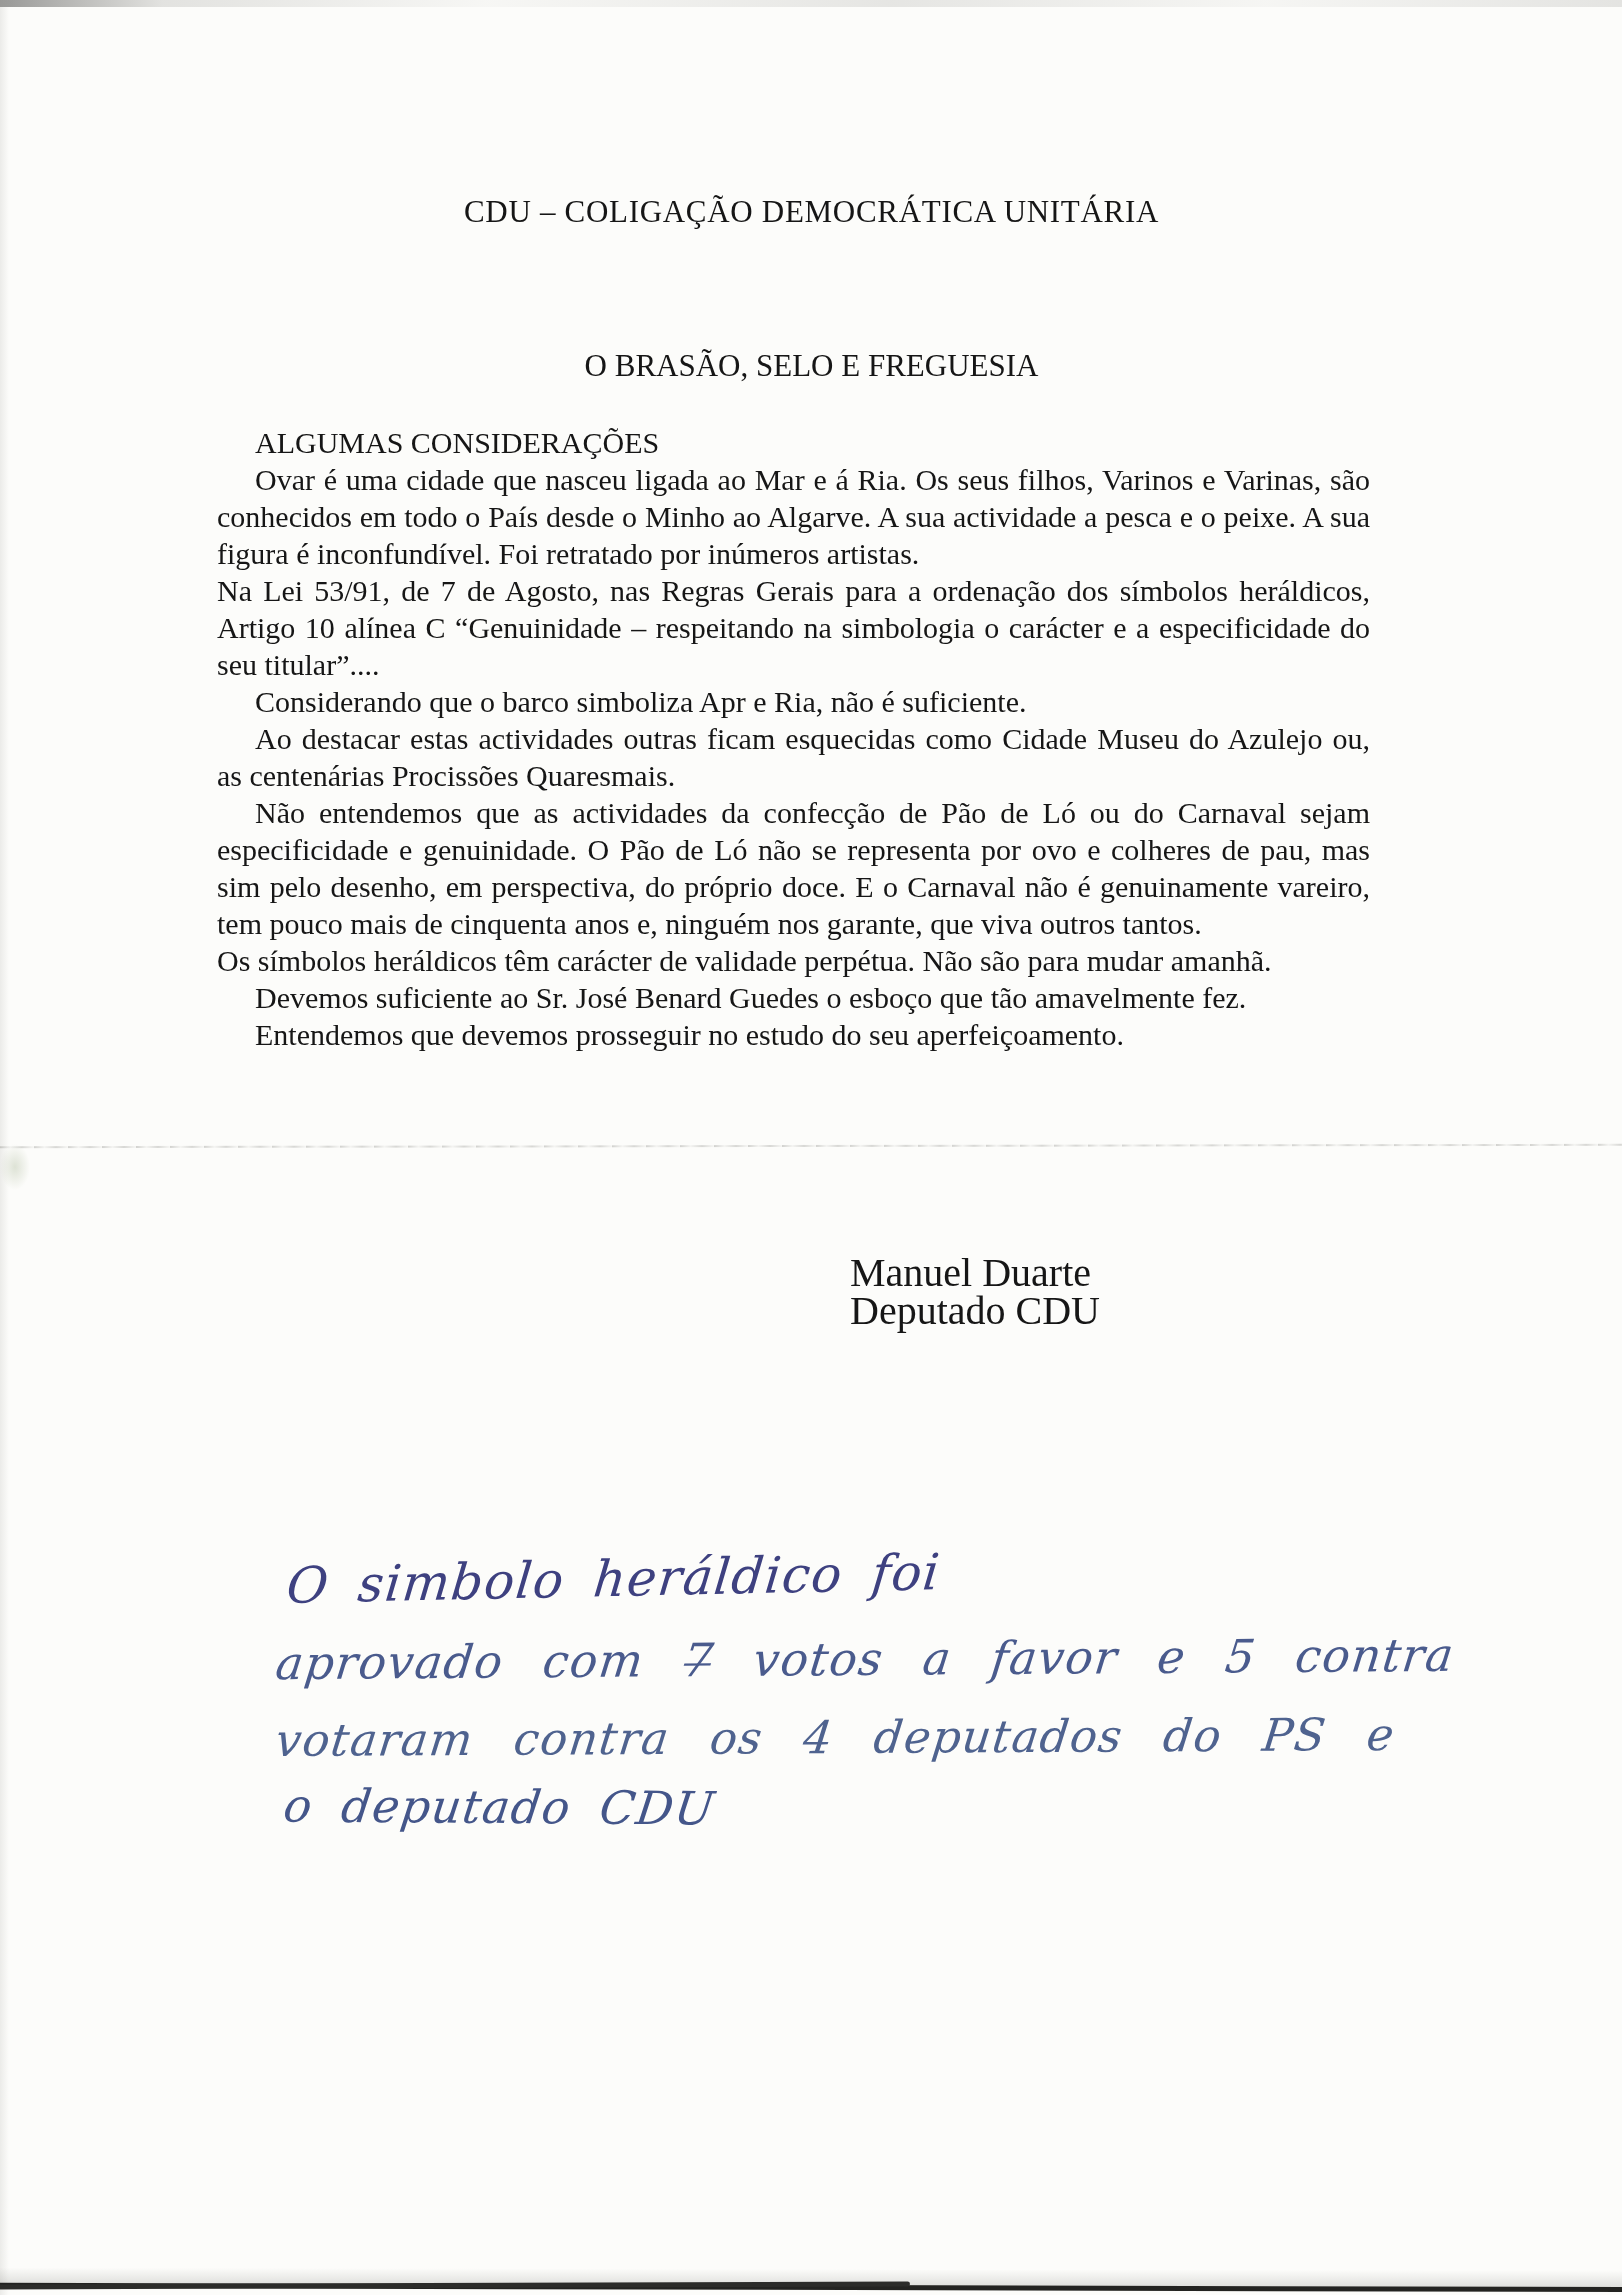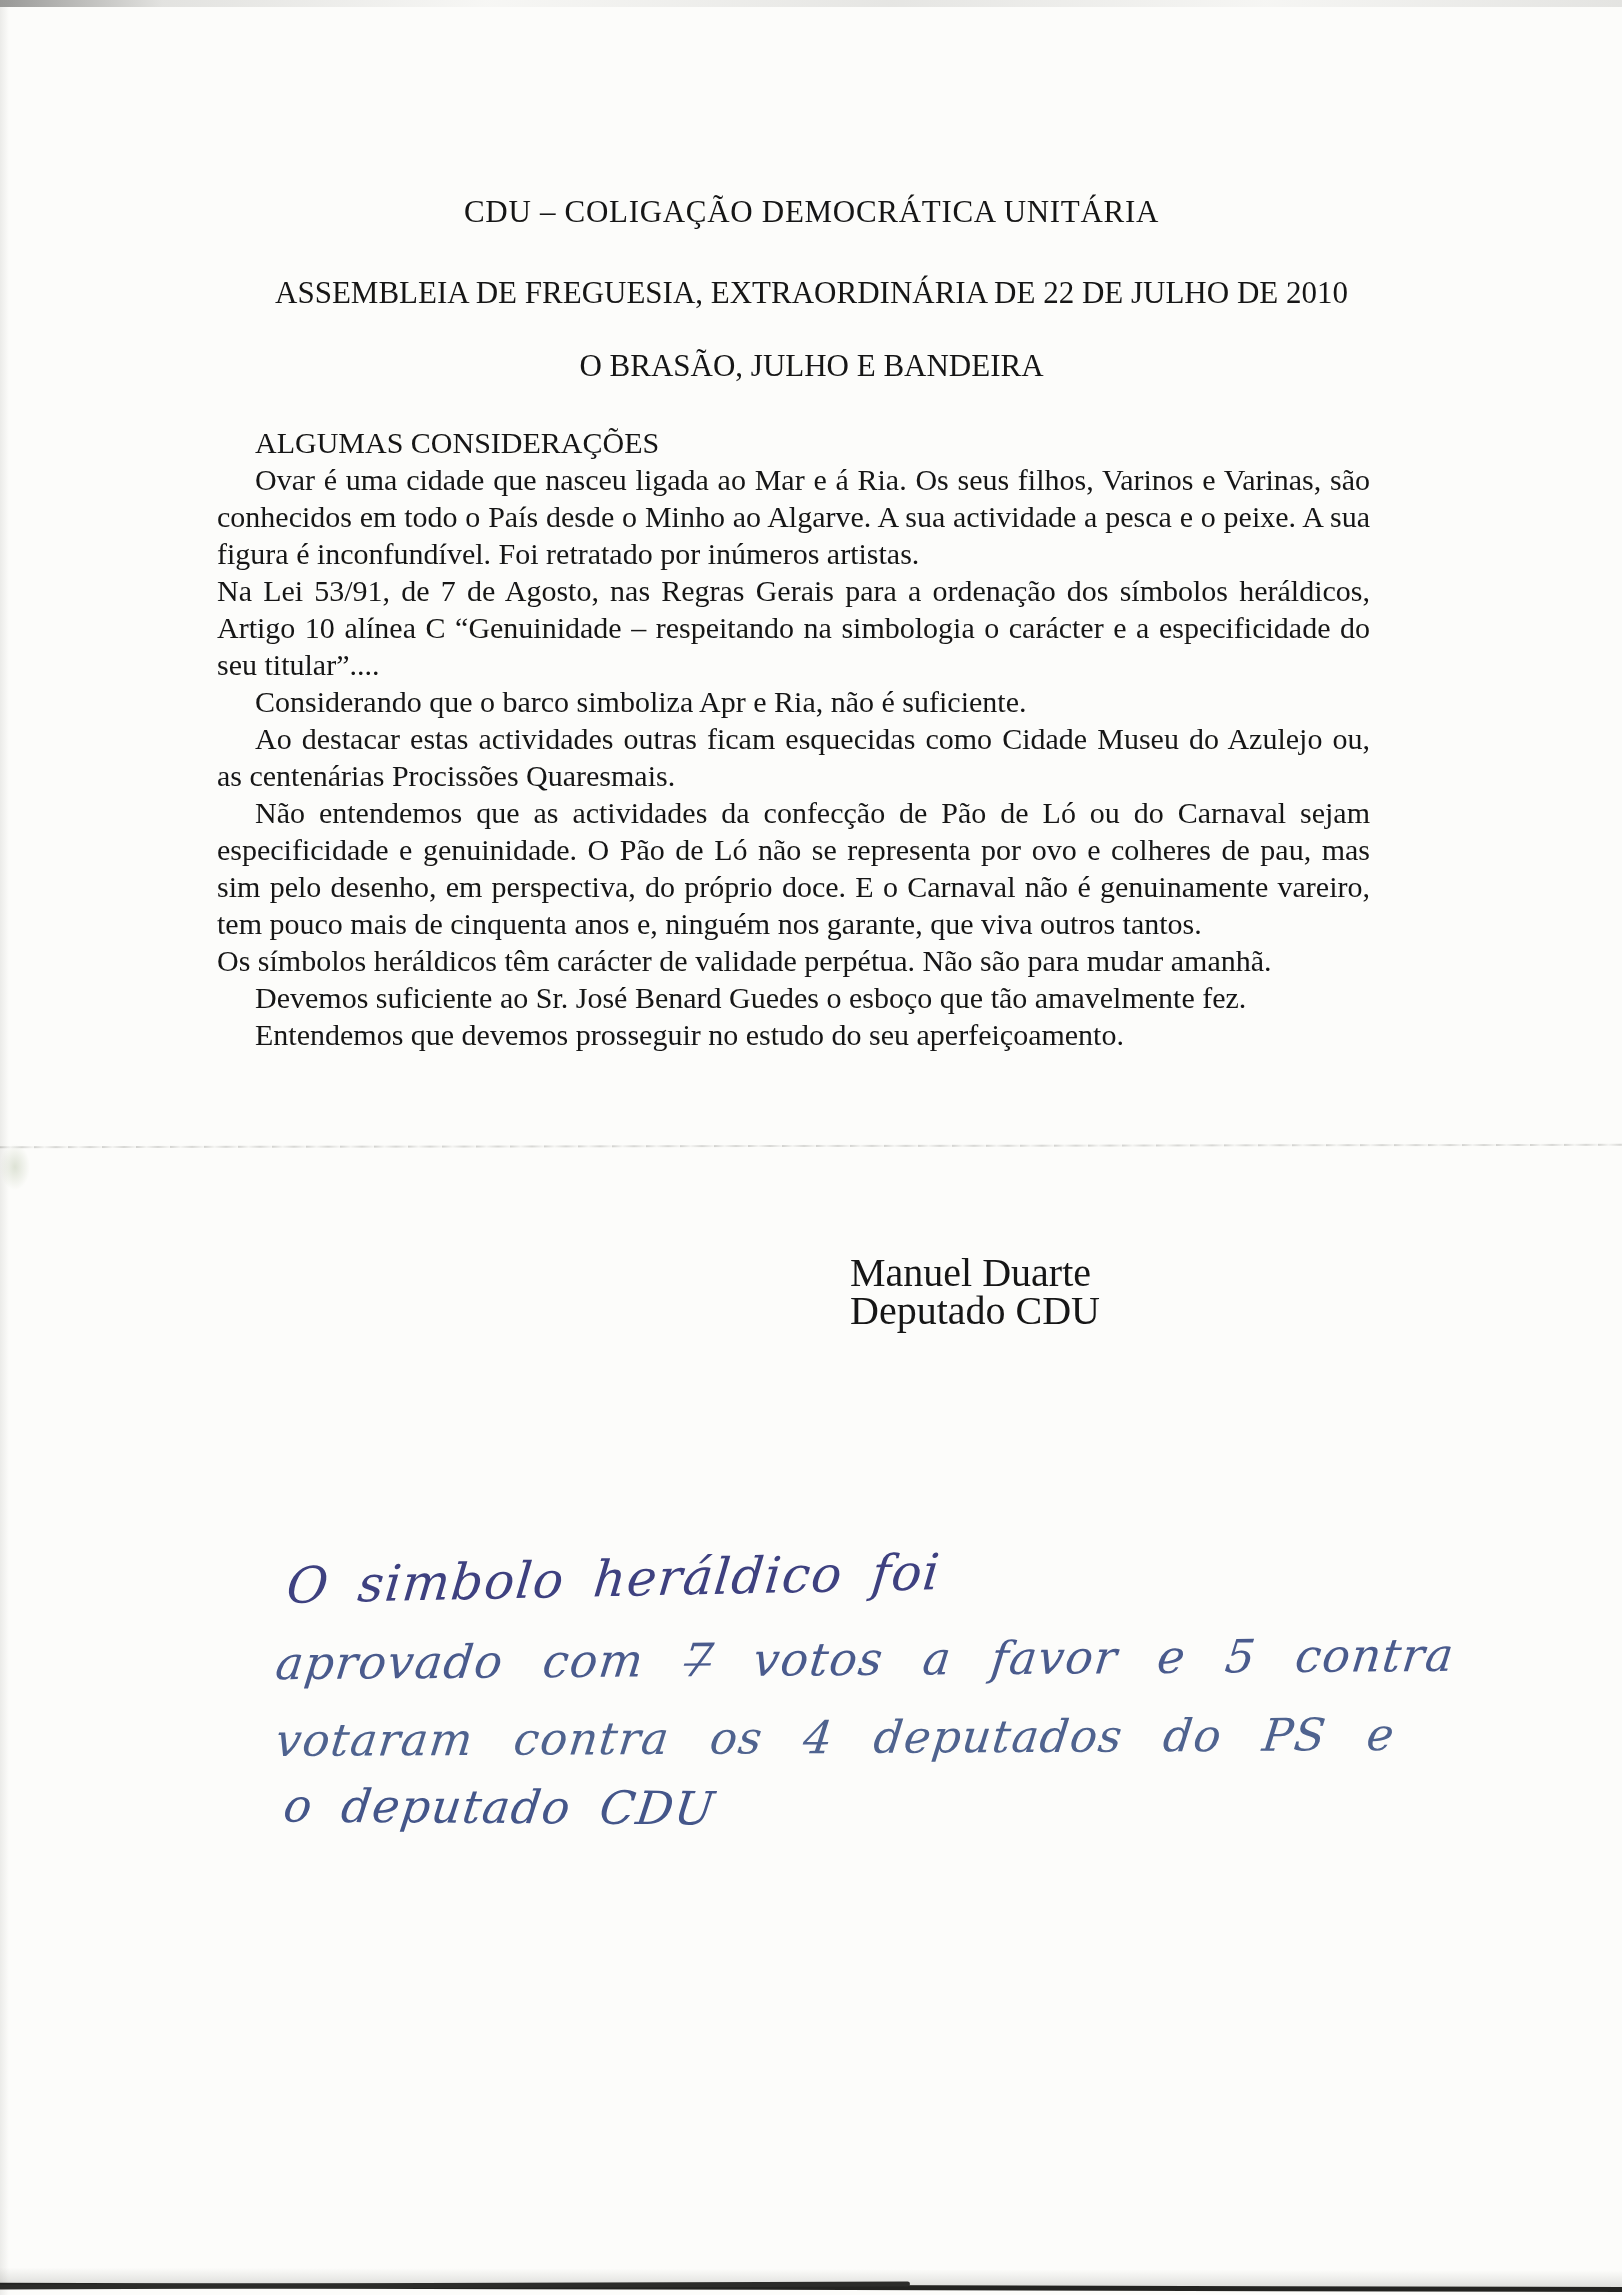--- a/index.html
+++ b/index.html
@@ -87,22 +87,21 @@
 </style>
 </head>
 <body>
 
 <div class="page">
 
   <div class="scan-top-edge"></div>
   <div class="scan-left-edge"></div>
 
   <div class="doc-header doc-title">CDU – COLIGAÇÃO DEMOCRÁTICA UNITÁRIA</div>
-  <div class="doc-header doc-subtitle">ASSEMBLEIA DE FREGUESIA, EXTRAORDINÁRIA DE 22 DE JULHO DE 2010</div>
-  <div class="doc-header doc-subject">O BRASÃO, JULHO E BANDEIRA</div>
+  <div class="doc-header doc-subject">O BRASÃO, SELO E FREGUESIA</div>
 
   <div class="textblock">
     <p class="indent">ALGUMAS CONSIDERAÇÕES</p>
     <p class="indent">Ovar é uma cidade que nasceu ligada ao Mar e á Ria. Os seus filhos, Varinos e Varinas, são conhecidos em todo o País desde o Minho ao Algarve. A sua actividade a pesca e o peixe. A sua figura é inconfundível. Foi retratado por inúmeros artistas.</p>
     <p>Na Lei 53/91, de 7 de Agosto, nas Regras Gerais para a ordenação dos símbolos heráldicos, Artigo 10 alínea C “Genuinidade – respeitando na simbologia o carácter e a especificidade do seu titular”....</p>
     <p class="indent">Considerando que o barco simboliza Apr e Ria, não é suficiente.</p>
     <p class="indent">Ao destacar estas actividades outras ficam esquecidas como Cidade Museu do Azulejo ou, as centenárias Procissões Quaresmais.</p>
     <p class="indent">Não entendemos que as actividades da confecção de Pão de Ló ou do Carnaval sejam especificidade e genuinidade. O Pão de Ló não se representa por ovo e colheres de pau, mas sim pelo desenho, em perspectiva, do próprio doce. E o Carnaval não é genuinamente vareiro, tem pouco mais de cinquenta anos e, ninguém nos garante, que viva outros tantos.</p>
     <p>Os símbolos heráldicos têm carácter de validade perpétua. Não são para mudar amanhã.</p>
     <p class="indent">Devemos suficiente ao Sr. José Benard Guedes o esboço que tão amavelmente fez.</p>

